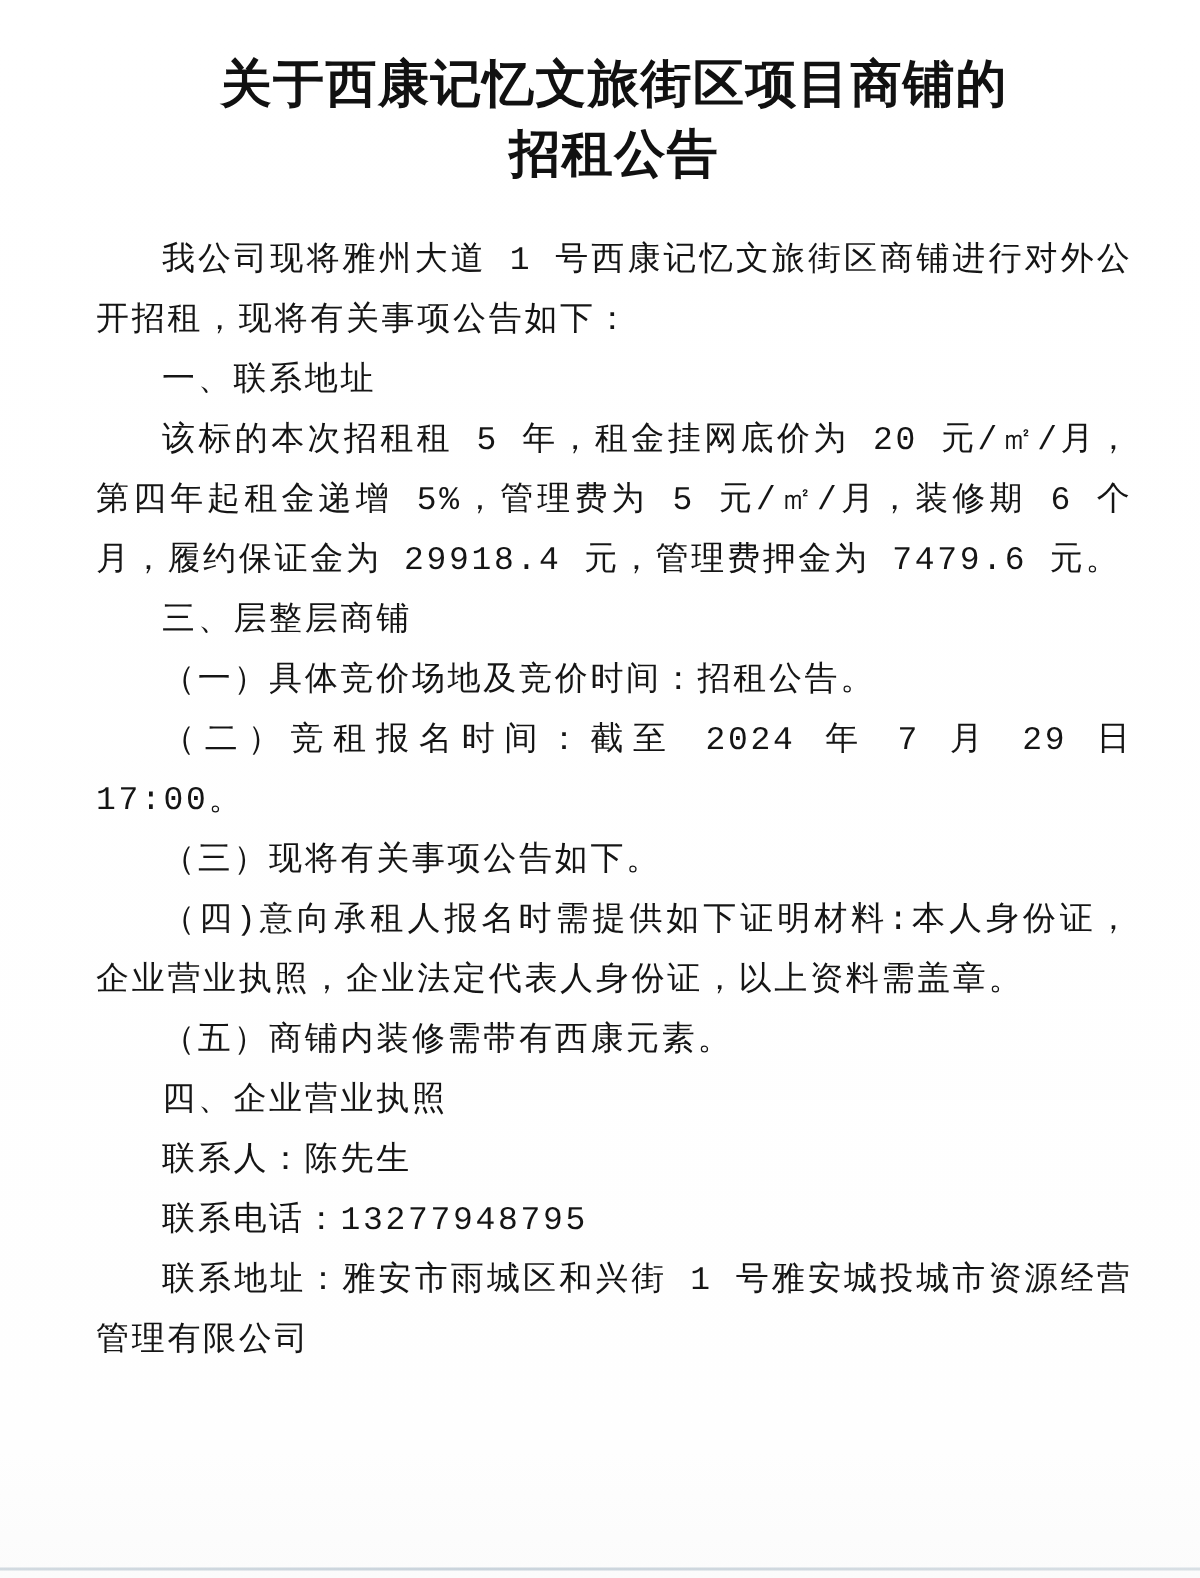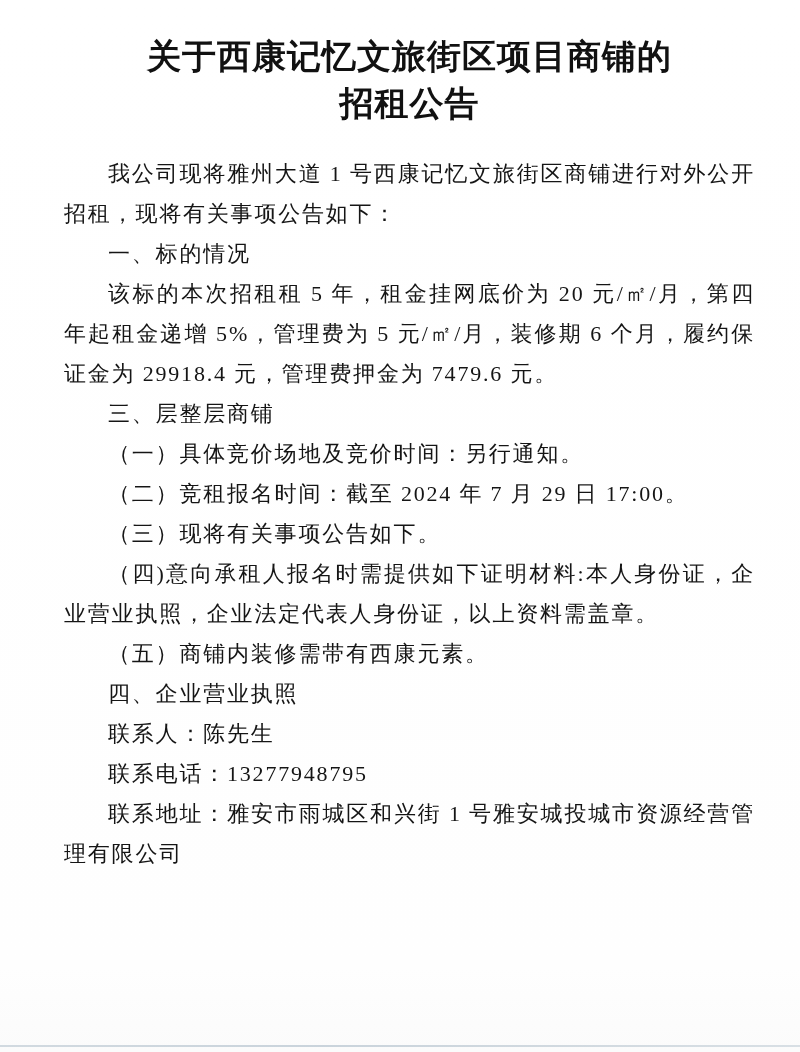--- a/index.html
+++ b/index.html
@@ -34,20 +34,21 @@
     margin-top: 27px;
     font-size: 22px;
     line-height: 40px;
     letter-spacing: 1.8px;
     text-align: justify;
     color: #151515;
   }
   .para {
     text-indent: 2em;
     margin: 0;
+    font-family: Liberation Mono, monospace;
   }
   .scan-edge {
     position: absolute;
     left: 0;
     right: 0;
     bottom: 5px;
     height: 2px;
     background: linear-gradient(90deg, #cdd6dd 0%, #c4cfd8 40%, #ccd5dc 70%, #d4dce2 100%);
     opacity: 0.9;
   }
@@ -57,24 +58,24 @@
 
 <div class="page">
 
   <div class="doc-title">
     <div>关于西康记忆文旅街区项目商铺的</div>
     <div>招租公告</div>
   </div>
 
   <div class="doc-body">
     <p class="para">我公司现将雅州大道 1 号西康记忆文旅街区商铺进行对外公开招租，现将有关事项公告如下：</p>
-    <p class="para">一、标的情况</p>
+    <p class="para">一、联系地址</p>
     <p class="para">该标的本次招租租 5 年，租金挂网底价为 20 元/㎡/月，第四年起租金递增 5%，管理费为 5 元/㎡/月，装修期 6 个月，履约保证金为 29918.4 元，管理费押金为 7479.6 元。</p>
     <p class="para">三、层整层商铺</p>
-    <p class="para">（一）具体竞价场地及竞价时间：另行通知。</p>
+    <p class="para">（一）具体竞价场地及竞价时间：招租公告。</p>
     <p class="para">（二）竞租报名时间：截至 2024 年 7 月 29 日 17:00。</p>
     <p class="para">（三）现将有关事项公告如下。</p>
     <p class="para">（四)意向承租人报名时需提供如下证明材料:本人身份证，企业营业执照，企业法定代表人身份证，以上资料需盖章。</p>
     <p class="para">（五）商铺内装修需带有西康元素。</p>
     <p class="para">四、企业营业执照</p>
     <p class="para">联系人：陈先生</p>
     <p class="para">联系电话：13277948795</p>
     <p class="para">联系地址：雅安市雨城区和兴街 1 号雅安城投城市资源经营管理有限公司</p>
   </div>
 

